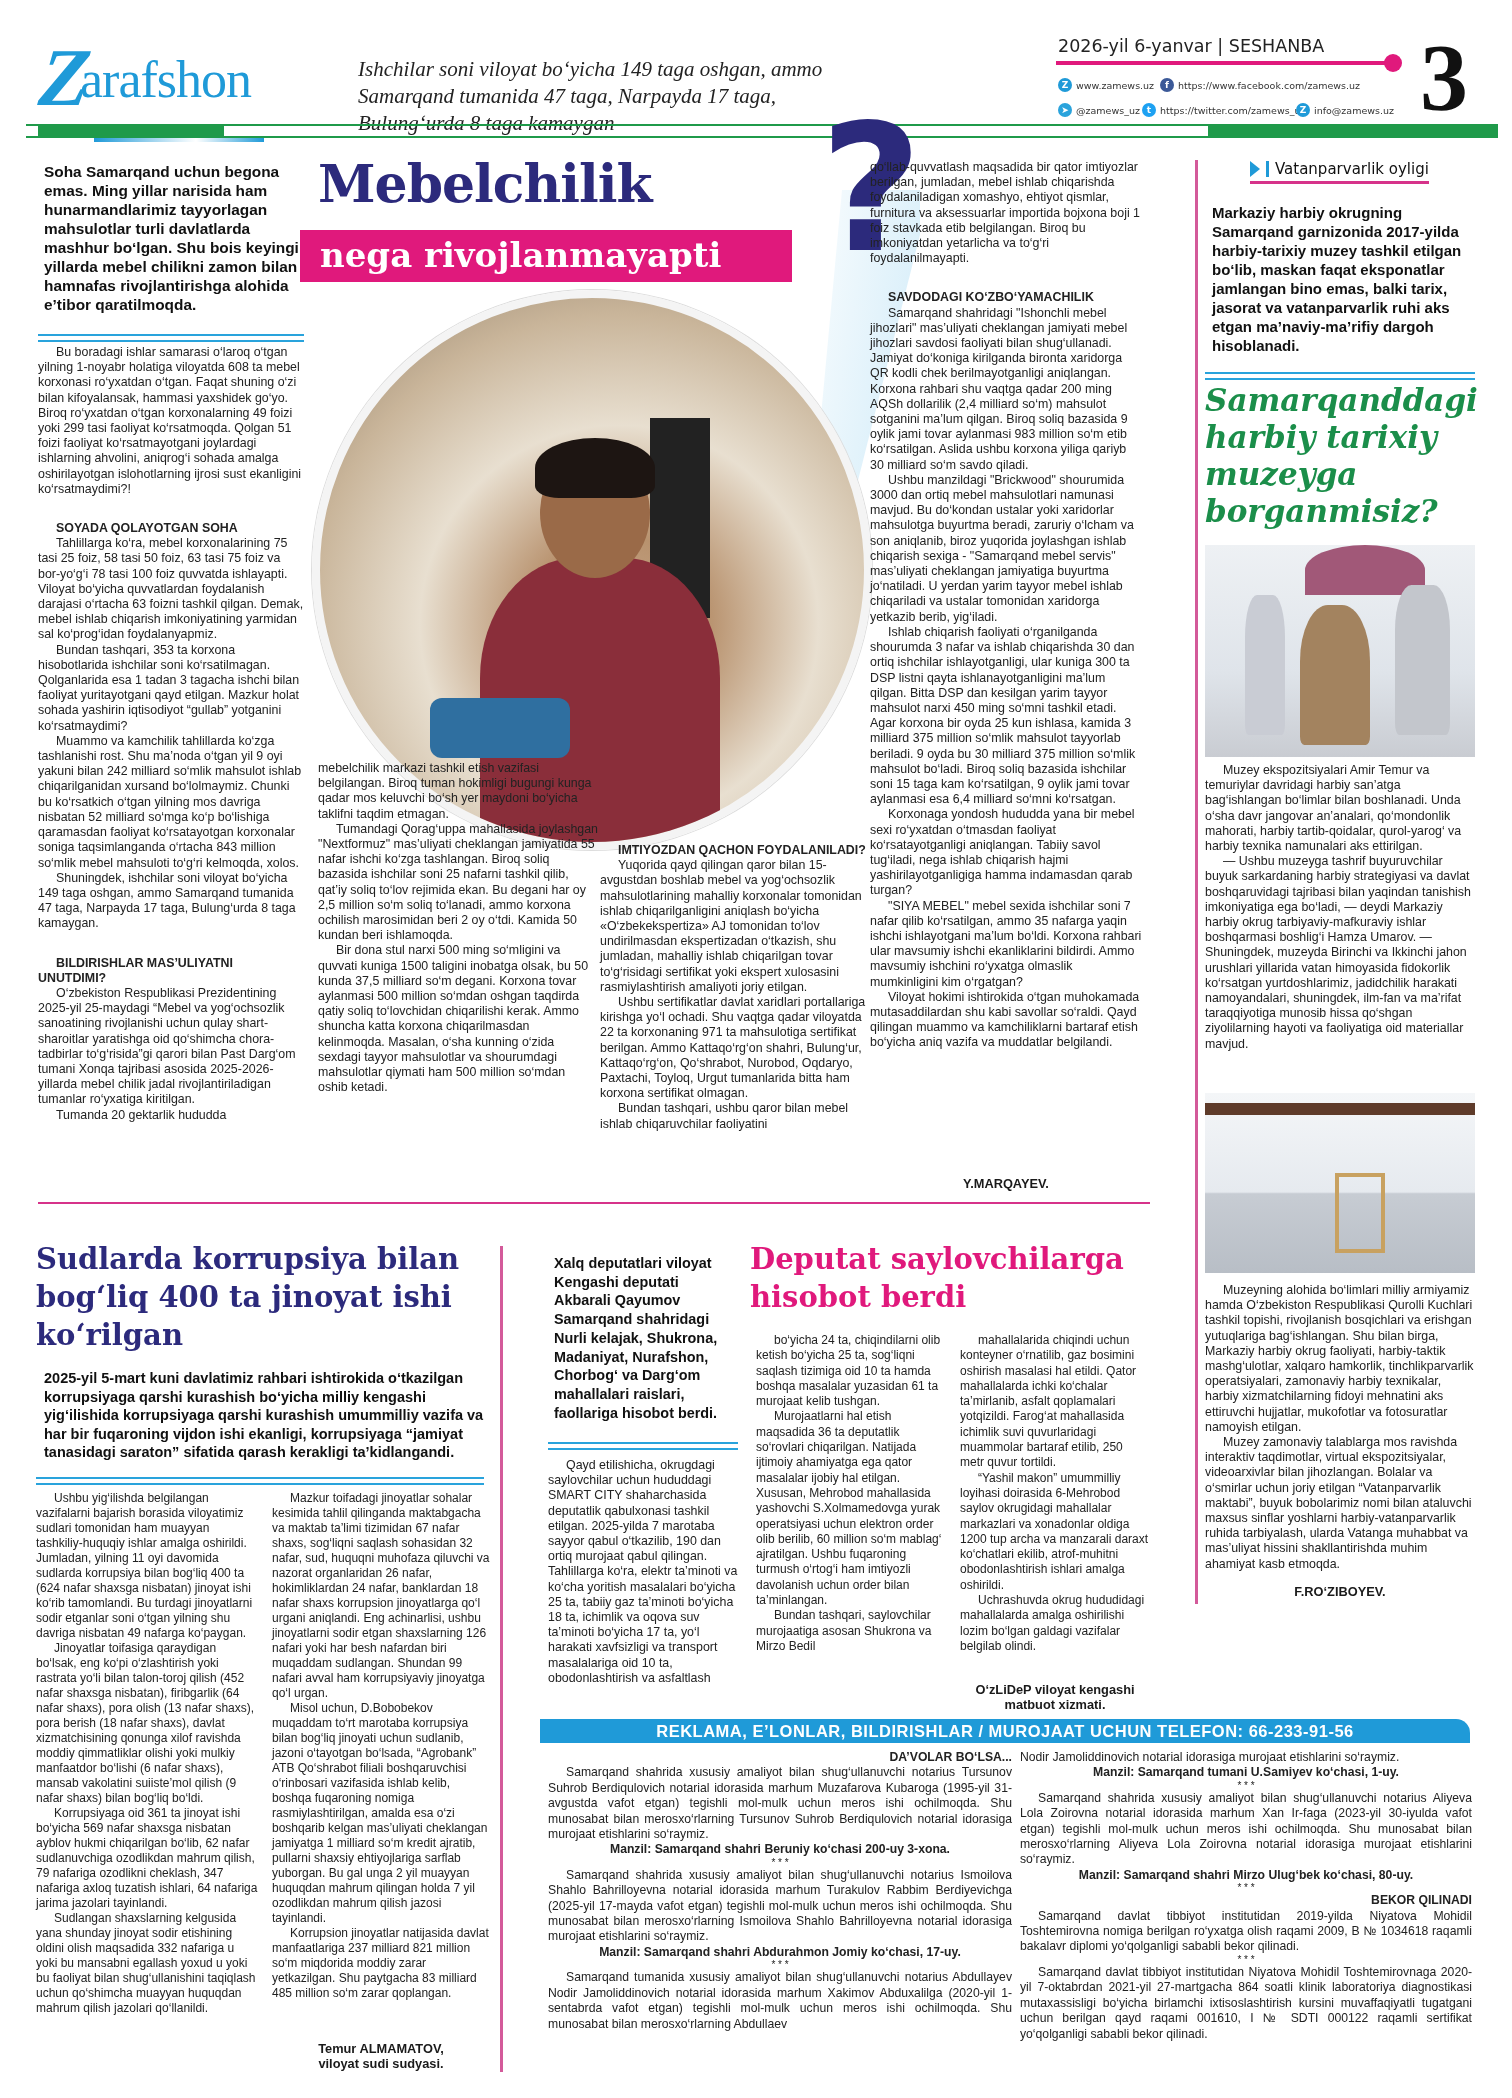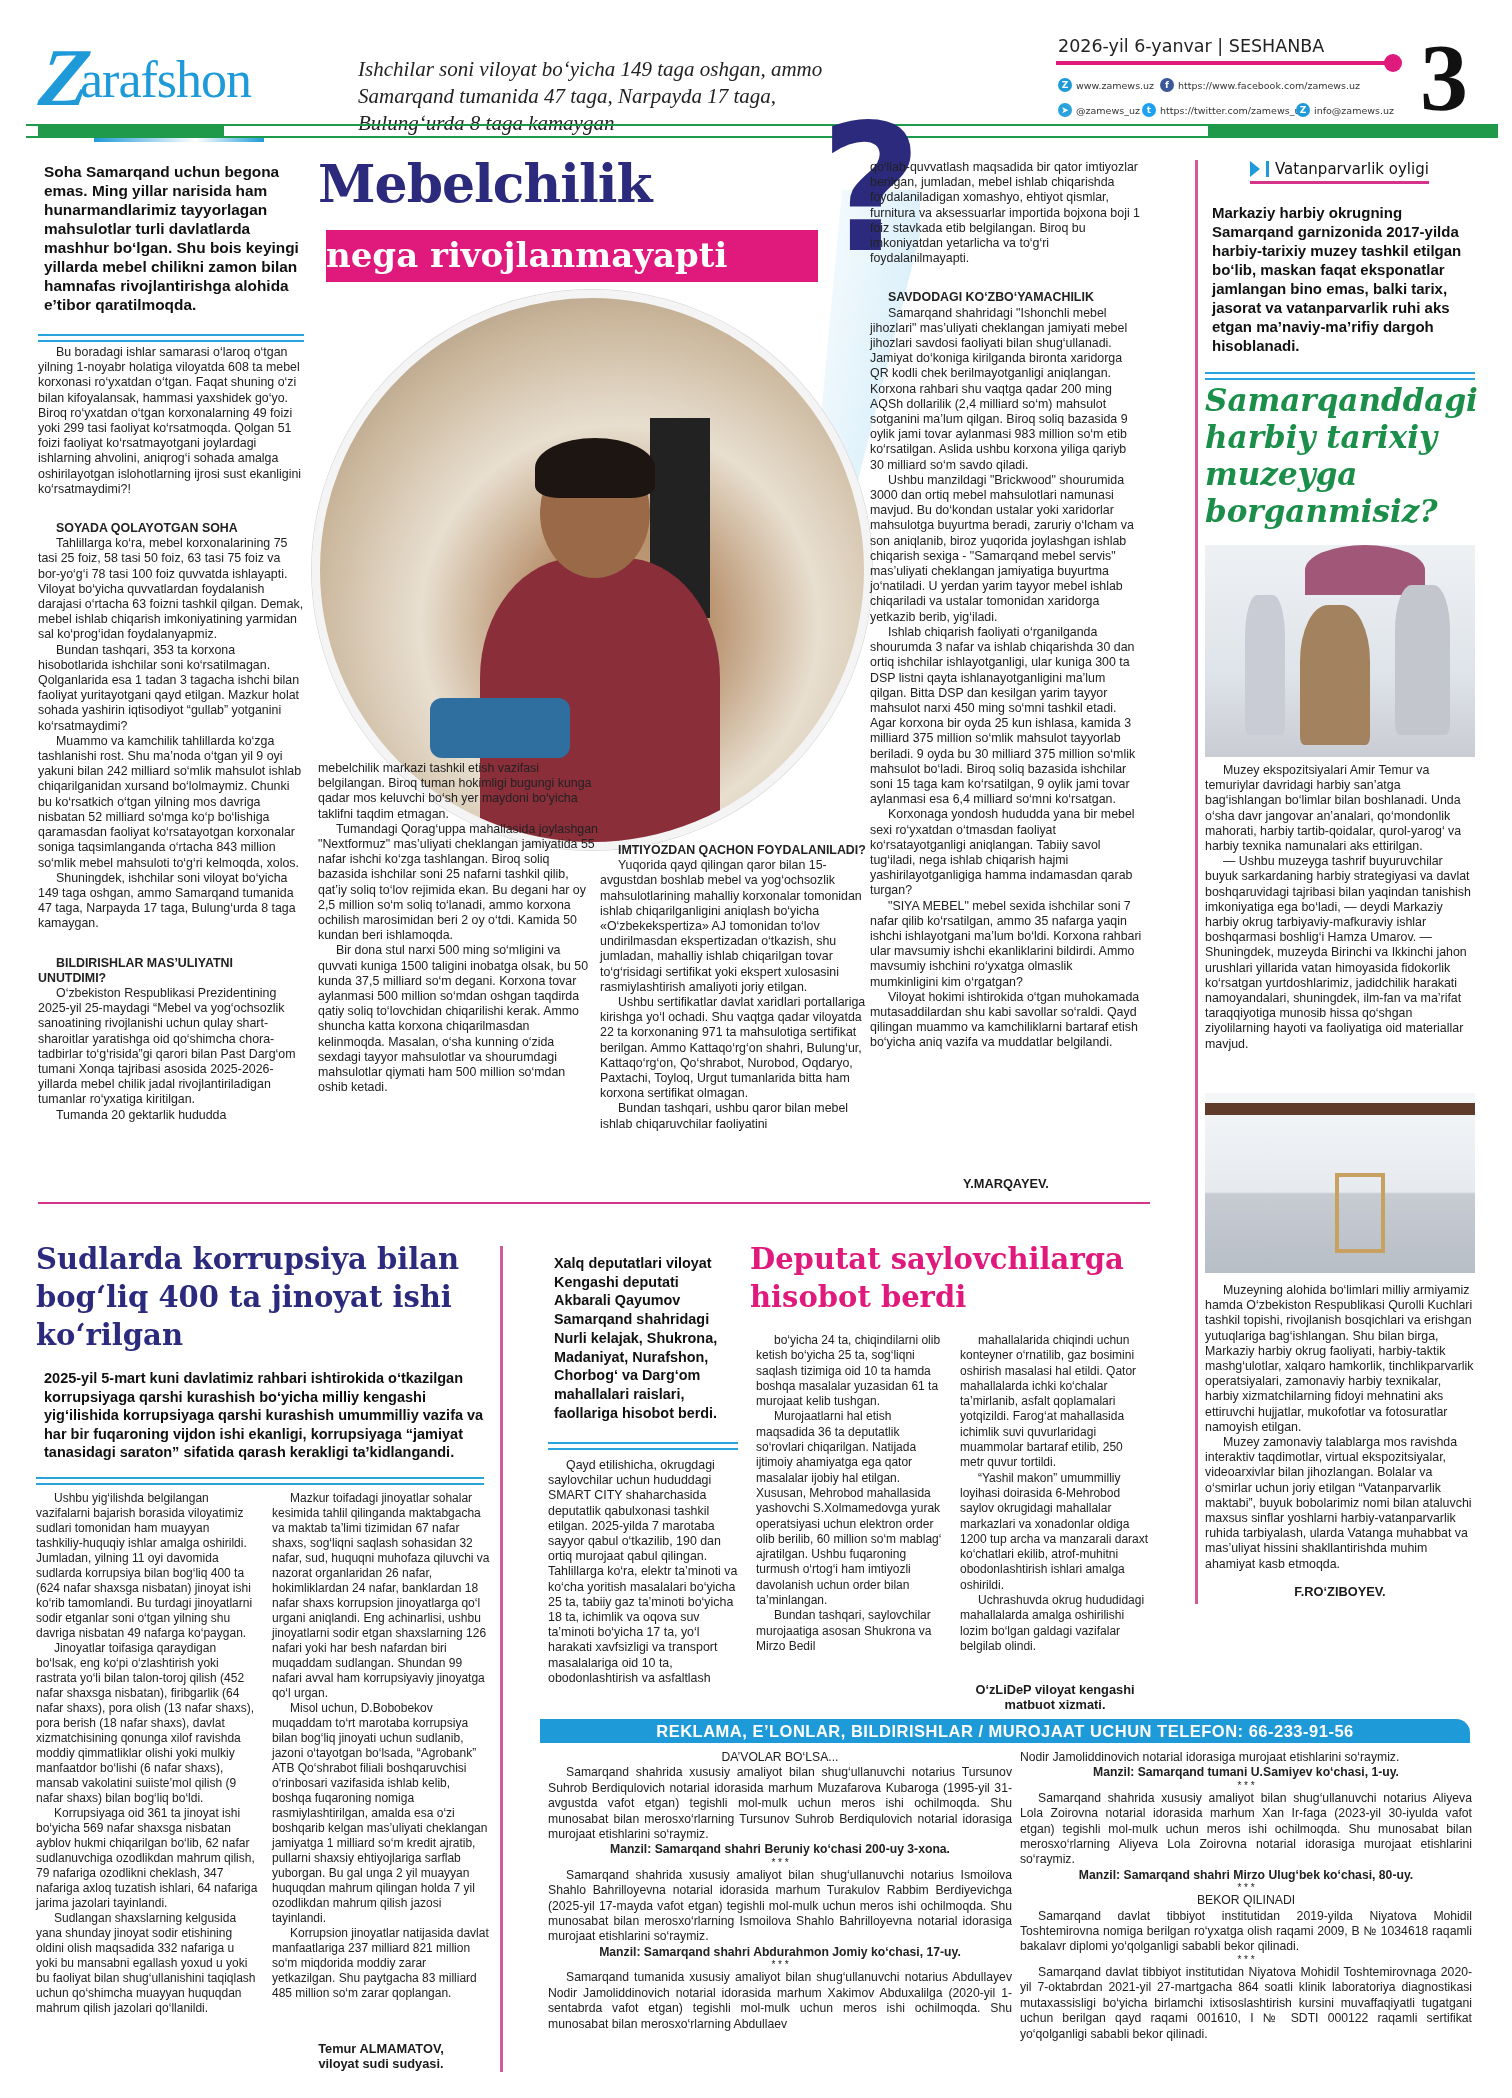--- a/index.html
+++ b/index.html
@@ -26,21 +26,21 @@
 #pinkdot{left:1384px;top:54px;width:18px;height:18px;border-radius:50%;background:#e0197c}
 #pagenum{left:1420px;top:28px;font-family:"Liberation Serif",serif;font-size:96px;font-weight:bold;line-height:100px;color:#111}
 .contact{font-family:"DejaVu Sans",sans-serif;font-size:9.5px;color:#333;display:flex;align-items:center;gap:4px}
 .cicon{width:14px;height:14px;border-radius:50%;background:#1f9ad8;color:#fff;font-size:9px;font-weight:bold;display:inline-flex;align-items:center;justify-content:center}
 #rule1{left:26px;top:124px;width:1472px;height:2px;background:#1f9a4a}
 #rule2{left:26px;top:136px;width:1472px;height:2px;background:#1f9a4a}
 #gblock1{left:38px;top:124px;width:186px;height:14px;background:#1f9a4a}
 #gblock2{left:1208px;top:124px;width:290px;height:14px;background:#1f9a4a}
 
 #h-meb{left:318px;top:142px;font-family:"DejaVu Serif",serif;font-weight:bold;font-size:52px;color:#2c2a7c;letter-spacing:-1px;line-height:84px}
-#h-nega{left:326px;top:230px;width:492px;height:52px;background:#e0197c;color:#fff;font-family:"DejaVu Serif",serif;font-weight:bold;font-size:34px;line-height:50px;padding-left:0}
+#h-nega{left:300px;top:230px;width:492px;height:52px;background:#e0197c;color:#fff;font-family:"DejaVu Serif",serif;font-weight:bold;font-size:34px;line-height:50px;padding-left:20px}
 #qmark{left:820px;top:100px;font-family:"DejaVu Sans",sans-serif;font-weight:bold;font-size:176px;color:#2c2a7c;line-height:180px}
 
 #photo-main{left:312px;top:290px;width:560px;height:560px;border-radius:50%;overflow:hidden;background:radial-gradient(circle at 55% 60%,#c8a98c 0,#b8926e 20%,#e8dfd0 45%,#c9b59a 70%,#8c7a64 100%);border:8px solid #f4f4f4;box-shadow:0 0 0 1px #ddd}
 #photo-main .shirt{position:absolute;left:160px;top:260px;width:240px;height:300px;border-radius:40% 40% 0 0;background:#8a2e3a}
 #photo-main .head{position:absolute;left:220px;top:150px;width:110px;height:130px;border-radius:50%;background:#9a6a48}
 #photo-main .hair{position:absolute;left:215px;top:140px;width:120px;height:60px;border-radius:50% 50% 20% 20%;background:#1d1512}
 #photo-main .tool{position:absolute;left:110px;top:400px;width:140px;height:60px;border-radius:12px;background:#2f6fa0}
 #photo-main .bg1{position:absolute;left:330px;top:120px;width:60px;height:200px;background:#222}
 #beam{left:790px;top:190px;width:130px;height:560px;background:linear-gradient(100deg,rgba(150,210,240,.0),rgba(150,210,240,.55));clip-path:polygon(100% 0,100% 8%,0 100%,40% 0)}
 
@@ -48,21 +48,21 @@
 .museum1 .s1{position:absolute;left:40px;top:50px;width:40px;height:140px;background:#c9ccd4;border-radius:30% 30% 8% 8%}
 .museum1 .s2{position:absolute;left:95px;top:60px;width:70px;height:140px;background:#a3835f;border-radius:40% 40% 6% 6%}
 .museum1 .s3{position:absolute;left:190px;top:40px;width:55px;height:150px;background:#c3c6cc;border-radius:30% 30% 8% 8%}
 .museum1 .tent{position:absolute;left:100px;top:0;width:120px;height:50px;background:#a15878;border-radius:50% 50% 0 0}
 .museum2{left:1205px;top:1093px;width:270px;height:180px;background:linear-gradient(180deg,#f4f6f8 0,#e6eaef 55%,#c7ccd3 56%,#b8bec6 100%);overflow:hidden}
 .museum2 .trim{position:absolute;left:0;top:10px;width:270px;height:12px;background:#5e3b2a}
 .museum2 .frame{position:absolute;left:130px;top:80px;width:50px;height:80px;border:4px solid #c8a160}
 
 #adband{left:540px;top:1719px;width:930px;height:24px;background:#1f9ad8;border-radius:0 14px 0 0;color:#fff;font-weight:bold;font-size:16.5px;line-height:24px;text-align:center;letter-spacing:.5px}
 .ad{font-size:12.2px;line-height:15.4px;text-align:justify;color:#222}
-.ad .h{font-weight:normal;text-align:center}
+.ad .h{font-weight:bold;text-align:right}
 .ad .m{font-weight:bold;text-align:center}
 .ad .st{text-align:center;line-height:10px;font-size:10px}
 
 #h-sud{left:36px;top:1240px;width:450px;font-family:"DejaVu Serif",serif;font-weight:bold;font-size:29px;line-height:38px;color:#2c2a7c}
 #h-dep{left:750px;top:1240px;width:400px;font-family:"DejaVu Serif",serif;font-weight:bold;font-size:29px;line-height:38px;color:#e0197c}
 #section-tag{left:1250px;top:160px;display:flex;align-items:center;gap:6px;font-family:"DejaVu Sans",sans-serif;font-size:15px;color:#111;border-bottom:3px solid #d6338a;padding-bottom:3px}
 #section-tag .tri{width:0;height:0;border-top:8px solid transparent;border-bottom:8px solid transparent;border-left:10px solid #1f9ad8}
 #section-tag .bar{width:3px;height:16px;background:#1f9ad8}
 #h-museum{left:1205px;top:382px;width:280px;font-family:"DejaVu Serif",serif;font-style:italic;font-weight:bold;font-size:31px;line-height:37px;color:#1b8e4a}
 </style>

